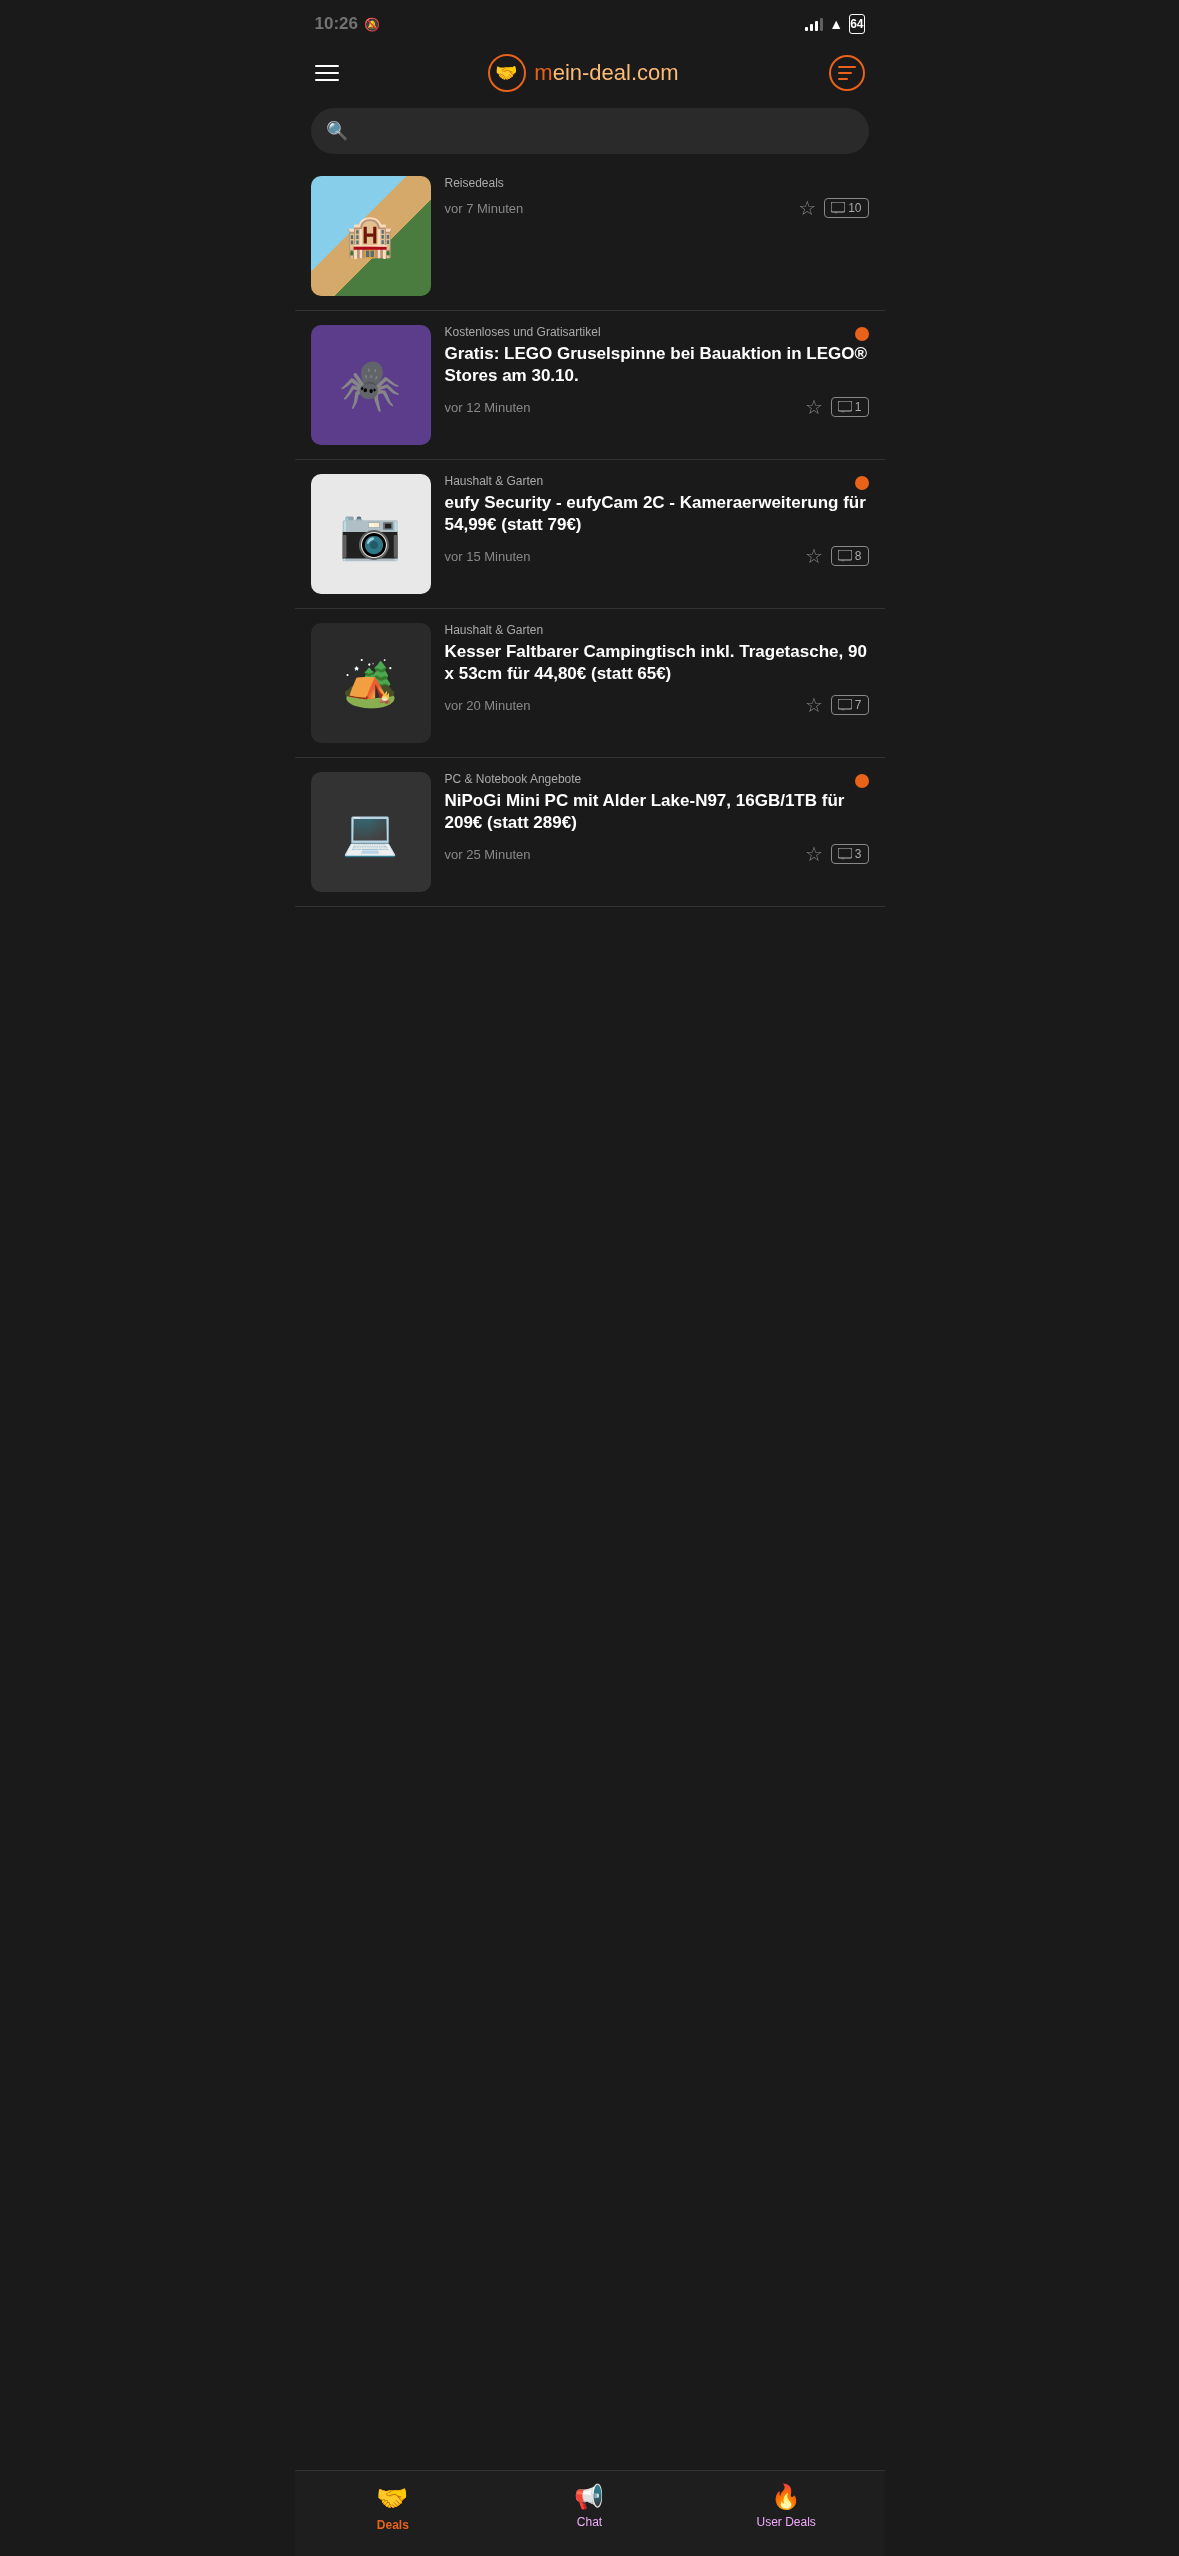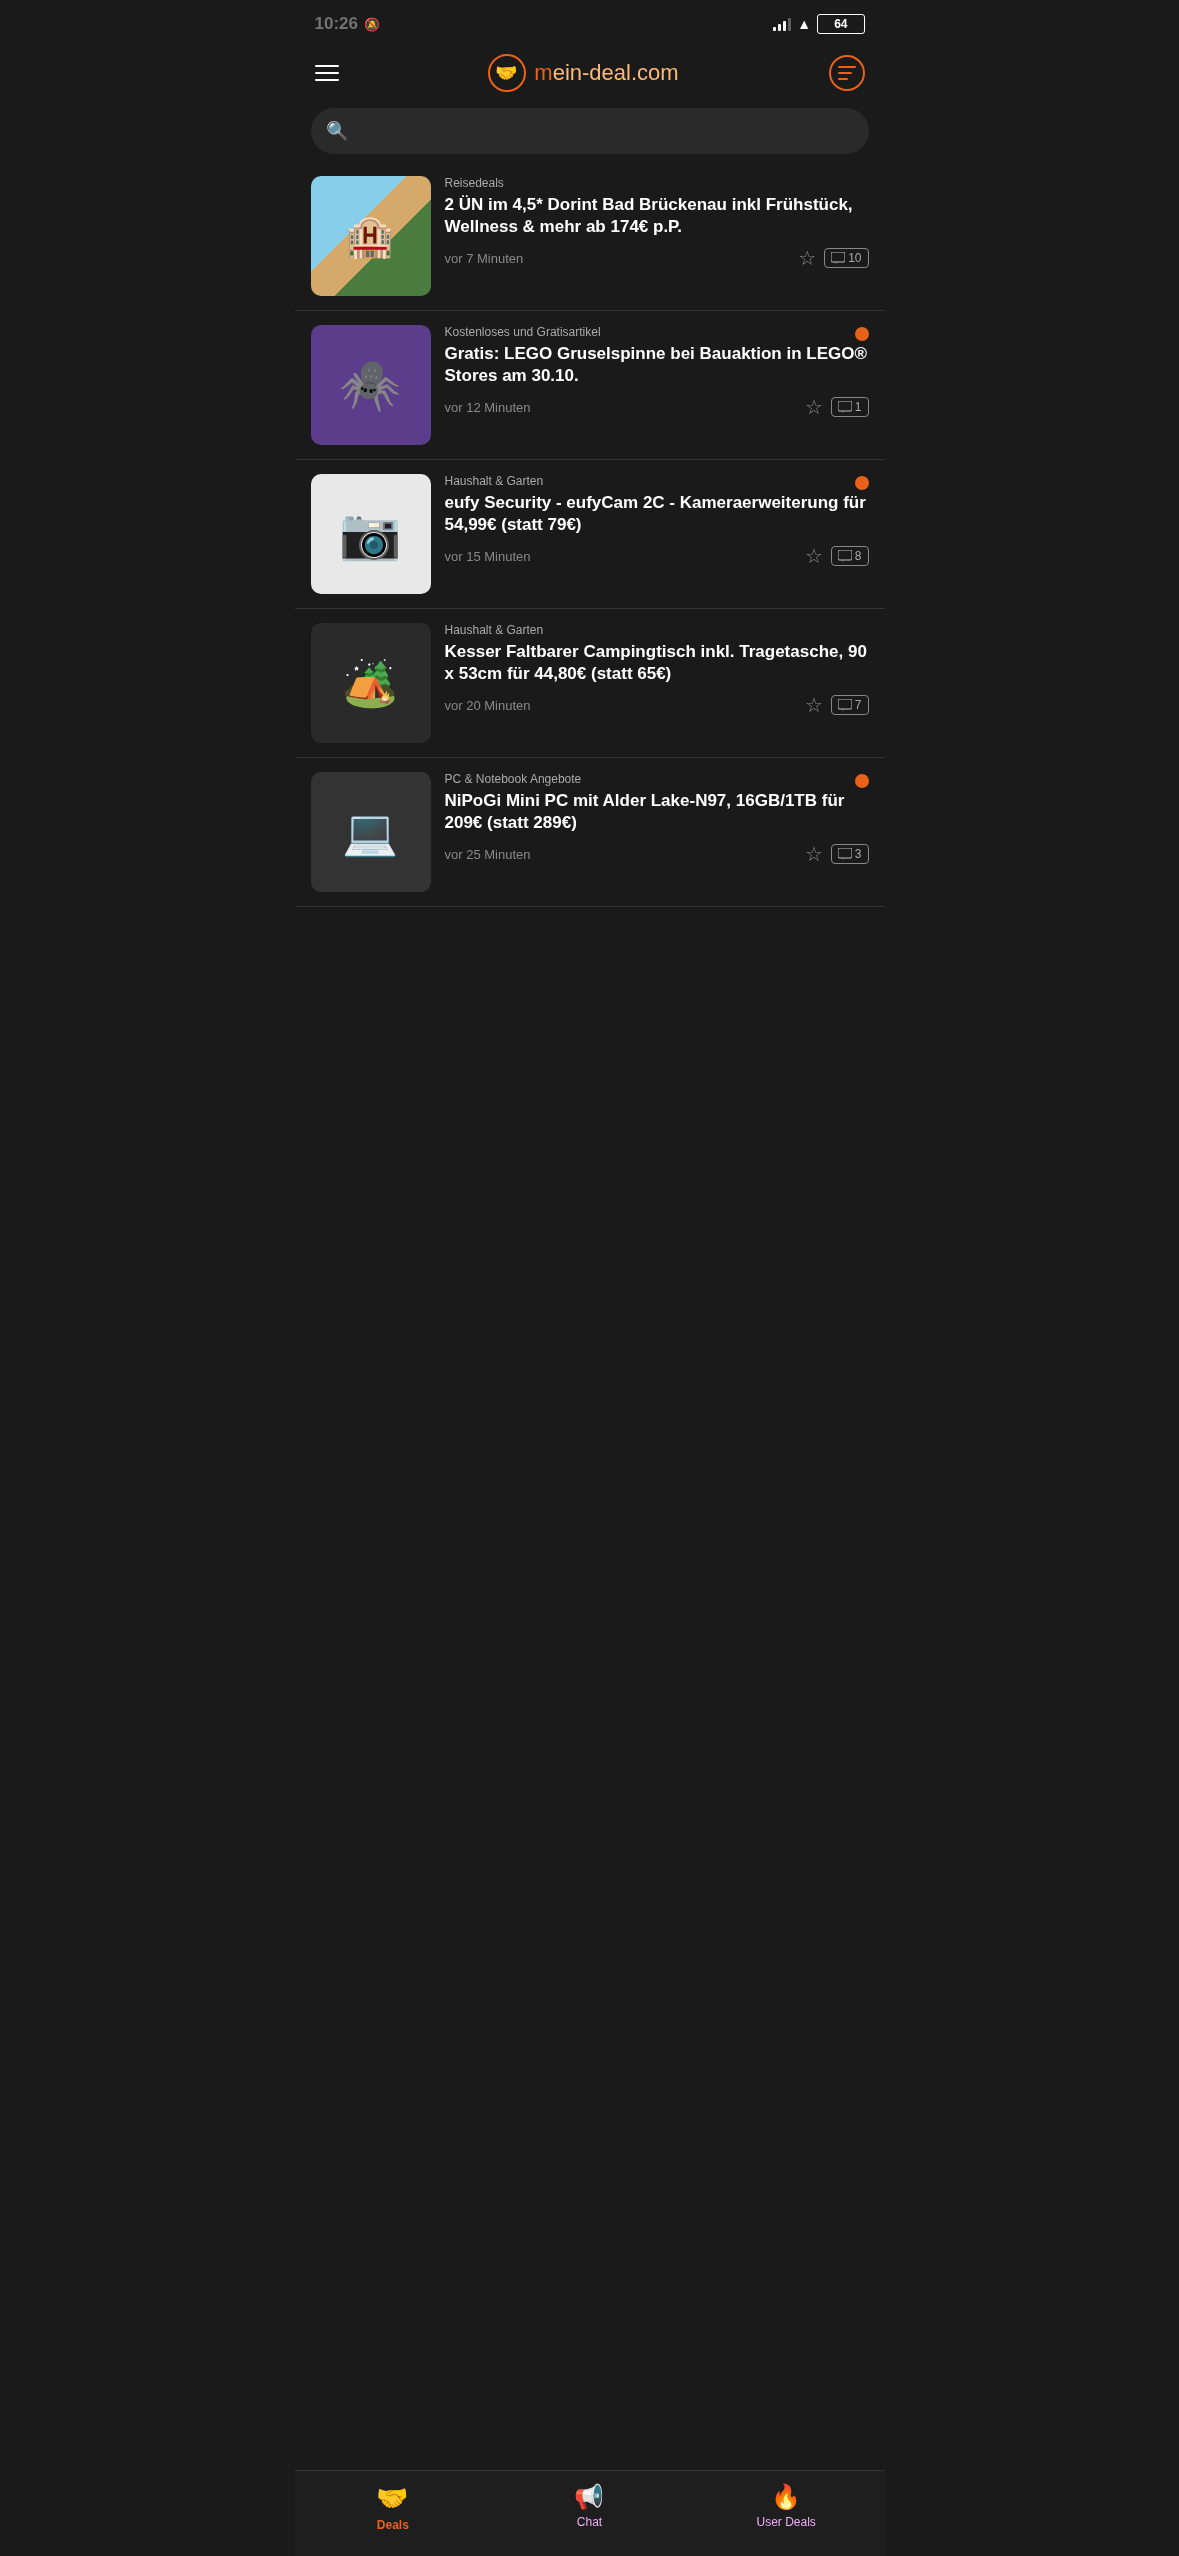--- a/index.html
+++ b/index.html
@@ -50,21 +50,21 @@
     .wifi-icon { font-size: 14px; color: #fff; }
     .battery {
       display: flex;
       align-items: center;
       gap: 2px;
       font-size: 12px;
       font-weight: 600;
       color: #fff;
       border: 1.5px solid #fff;
       border-radius: 3px;
-      padding: 2px 16px;
+      padding: 2px 0;
     }
 
     
     .header {
       display: flex;
       justify-content: space-between;
       align-items: center;
       padding: 12px 20px 16px;
       background: #1a1a1a;
     }
@@ -341,21 +341,20 @@
   <span class="search-icon-wrap">🔍</span>
   <div class="search-input-fake"></div>
 </div>
 
 <div class="content-area">
   <div id="deals-container">
       <div class="deal-item">
     <div class="deal-thumb thumb-hotel"></div>
     <div class="deal-content">
       <div class="deal-category">Reisedeals</div>
-      <div class="deal-title">2 ÜN im 4,5* Dorint Bad Brückenau inkl Frühstück, Wellness &amp; mehr ab 174€ p.P.</div>
       <div class="deal-meta">
         <span class="deal-time">vor 7 Minuten</span>
         <div class="deal-actions">
           <span class="star-btn">☆</span>
           <span class="comment-badge">
             <svg width="14" height="12" viewBox="0 0 14 12" style="margin-right:3px;">
               <rect x="0" y="0" width="14" height="10" rx="2" fill="none" stroke="#888" stroke-width="1.5"></rect>
               <polygon points="3,10 6,12 5,10" fill="#888"></polygon>
             </svg>
             10

